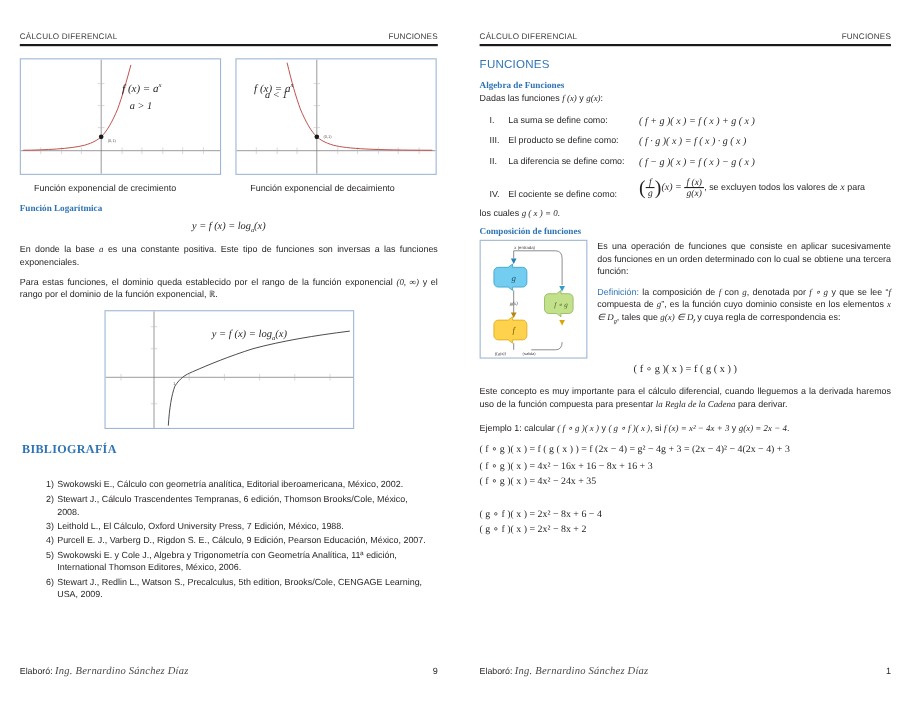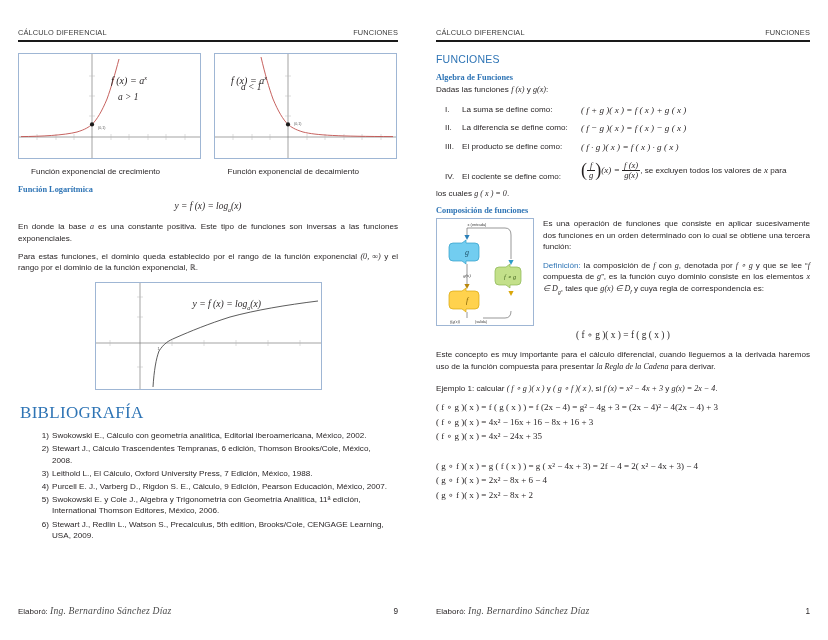--- a/index.html
+++ b/index.html
@@ -39,22 +39,22 @@
   .fig-row { display:flex; gap:13px; margin-bottom:4px; }
   .figbox { border:1px solid #9fb6d4; background:#fff; position:relative; }
   .fig-exp { width:183px; height:106px; }
   .fig-cap { font-size:8.1px; margin:4px 0 0 13px; }
   .cap-row { display:flex; gap:13px; margin-bottom:9px; }
   .cap-row > div { width:183px; }
   .fig-log-wrap { display:flex; justify-content:center; margin:8px 0 13px 0; }
   .fig-log { width:227px; height:108px; }
 
   
-  .biblio-title { font-family:"Liberation Serif", serif; font-weight:normal;
-                  color:#2e74b5; font-size:17px; letter-spacing:.3px; margin:0 0 7px 2px; }
+  .biblio-title { font-family:"Liberation Serif", serif; font-weight:bold;
+                  color:#2e74b5; font-size:11px; letter-spacing:.3px; margin:0 0 20px 2px; }
   ol.biblio { margin:0; padding:0 6px 0 34px; list-style:none; }
   ol.biblio li { font-size:8.1px; line-height:11.6px; margin-bottom:1.5px;
                  position:relative; text-align:left; }
   ol.biblio li .num { position:absolute; left:-19px; width:16px; text-align:right; }
 
   
   .pg-footer { position:absolute; left:18px; right:16px; bottom:24px;
                display:flex; justify-content:space-between; align-items:baseline;
                font-size:8px; }
   .page.right .pg-footer { left:22px; right:18px; }
@@ -230,28 +230,28 @@
       <span>Dadas las funciones </span><span class="mi">f (x)</span><span> y </span><span class="mi">g(x)</span><span>:</span>
     </p>
 
     <ul class="alg-list">
       <li class="alg-item">
         <span class="alg-num">I.</span>
         <span class="alg-txt">La suma se define como:</span>
         <span class="alg-eq math">( f + g )( x ) = f ( x ) + g ( x )</span>
       </li>
       <li class="alg-item">
+        <span class="alg-num">III.</span>
+        <span class="alg-txt">El producto se define como:</span>
+        <span class="alg-eq math">( f · g )( x ) = f ( x ) · g ( x )</span>
+      </li>
+      <li class="alg-item">
         <span class="alg-num">II.</span>
         <span class="alg-txt">La diferencia se define como:</span>
         <span class="alg-eq math">( f − g )( x ) = f ( x ) − g ( x )</span>
-      </li>
-      <li class="alg-item">
-        <span class="alg-num">III.</span>
-        <span class="alg-txt">El producto se define como:</span>
-        <span class="alg-eq math">( f · g )( x ) = f ( x ) · g ( x )</span>
       </li>
       <li class="alg-item" style="align-items:flex-end;">
         <span class="alg-num">IV.</span>
         <span class="alg-txt">El cociente se define como:</span>
         <span class="alg-eq">
           <span class="bigparen">(</span><span class="frac" style="font-size:8.6px;"><span class="n mi">f</span><span class="d mi">g</span></span><span class="bigparen">)</span><span class="mi">(x) =</span>&nbsp;<span class="frac" style="font-size:8.6px;"><span class="n mi">f (x)</span><span class="d mi">g(x)</span></span><span style="font-family:'Liberation Sans',sans-serif;font-size:8.1px;font-style:normal;">, se excluyen todos los valores de </span><span class="mi">x</span><span style="font-family:'Liberation Sans',sans-serif;font-size:8.1px;font-style:normal;"> para</span>
         </span>
       </li>
     </ul>
 
@@ -310,21 +310,20 @@
       <span>Ejemplo 1: calcular </span><span class="mi">( f ∘ g )( x )</span><span> y </span><span class="mi">( g ∘ f )( x )</span><span>, si </span><span class="mi">f (x) = x² − 4x + 3</span><span> y </span><span class="mi">g(x) = 2x − 4</span><span>.</span>
     </p>
 
     <div class="deriv">
       <div>( f ∘ g )( x ) = f ( g ( x ) ) = f (2x − 4) = g² − 4g + 3 = (2x − 4)² − 4(2x − 4) + 3</div>
       <div>( f ∘ g )( x ) = 4x² − 16x + 16 − 8x + 16 + 3</div>
       <div>( f ∘ g )( x ) = 4x² − 24x + 35</div>
     </div>
 
     <div class="deriv" style="margin-top:16px;">
-      <div>( g ∘ f )( x ) = g ( f ( x ) ) = g ( x² − 4x + 3) = 2f − 4 = 2( x² − 4x + 3) − 4</div>
       <div>( g ∘ f )( x ) = 2x² − 8x + 6 − 4</div>
       <div>( g ∘ f )( x ) = 2x² − 8x + 2</div>
     </div>
 
     <div class="pg-footer">
       <span><span>Elaboró:</span>&nbsp;<span class="sig">Ing. Bernardino Sánchez Díaz</span></span>
       <span class="pgnum">1</span>
     </div>
   </div>
 

